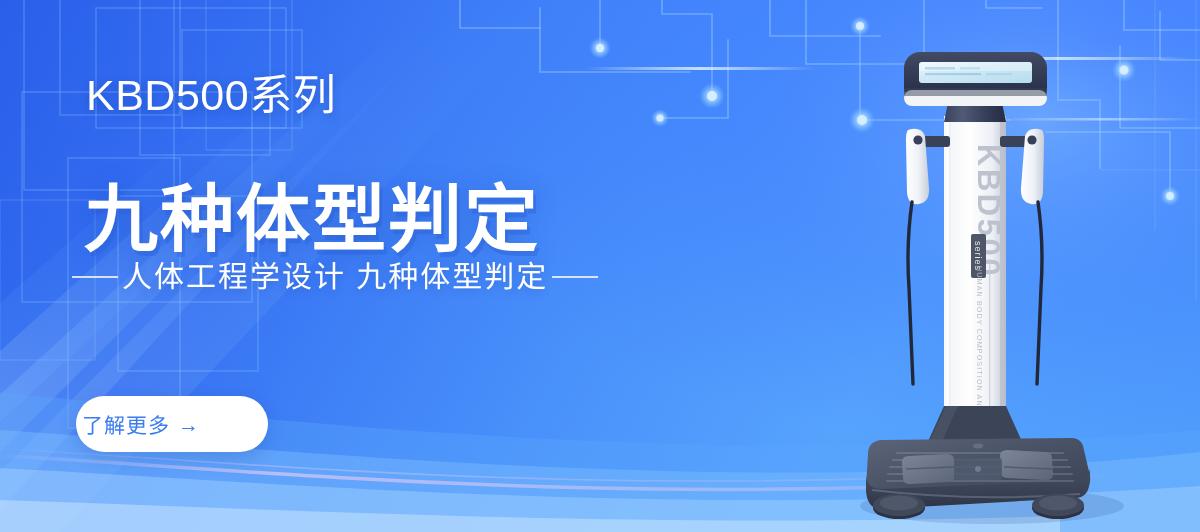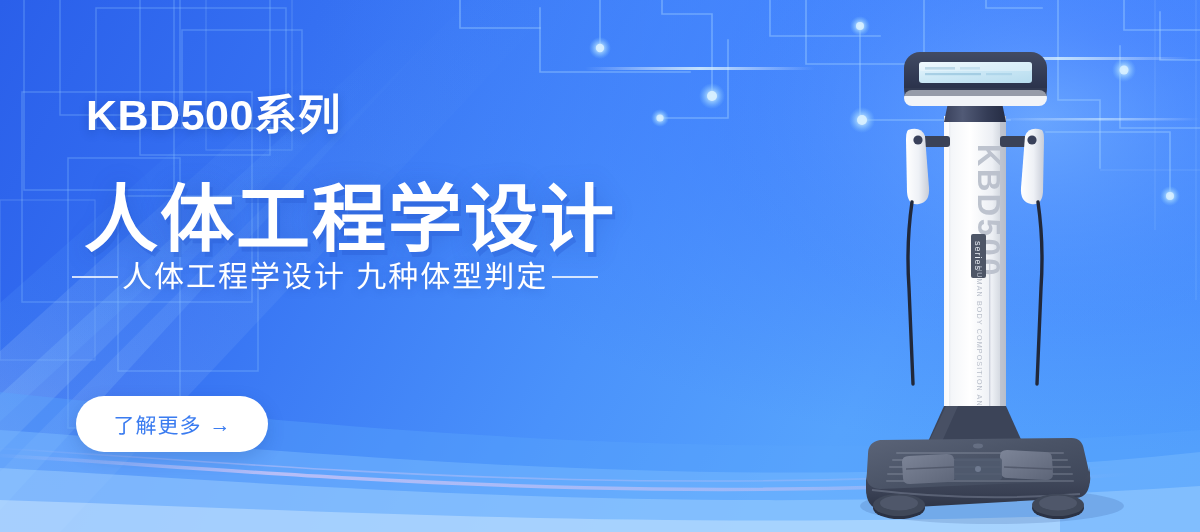--- a/index.html
+++ b/index.html
@@ -23,24 +23,23 @@
 
   
   .content{
     position:absolute;left:0;top:0;width:700px;height:532px;
     z-index:40;
   }
   .eyebrow{
     position:absolute;left:86px;top:74px;
     font-size:43px;line-height:1;
     color:#ffffff;letter-spacing:.5px;
-    font-weight:700;
+    font-weight:400;
     text-shadow:0 3px 10px rgba(16,54,140,.32);
     white-space:nowrap;
-    margin-top:20px;
   }
   .headline{
     position:absolute;left:84px;top:133px;
     font-size:74px;line-height:1;
     font-weight:700;
     color:#ffffff;
     letter-spacing:2px;
     white-space:nowrap;
     text-shadow:3px 5px 0 rgba(42,96,216,.40), 0 2px 24px rgba(20,60,160,.28);
   }
@@ -57,21 +56,21 @@
   .subtitle{
     font-size:30px;line-height:1;color:#ffffff;
     font-weight:400;letter-spacing:2px;
     text-shadow:0 2px 8px rgba(22,62,160,.28);
   }
   .cta{
     position:absolute;left:76px;top:396px;
     width:192px;height:56px;border-radius:28px;
     background:#ffffff;
     border:none;
-    display:flex;align-items:center;justify-content:center;
+    display:flex;align-items:center;justify-content:flex-start;
     gap:8px;
     cursor:pointer;
     box-shadow:0 6px 18px rgba(22,56,140,.20);
     font-family:inherit;
   }
   .cta-label{
     font-size:21px;color:#3b7cf0;letter-spacing:1px;font-weight:400;
   }
   .cta-arrow{
     font-size:21px;color:#3b7cf0;line-height:1;
@@ -207,21 +206,21 @@
         <path d="M1196 0 L1196 300"></path>
         <path d="M1100 170 L1200 170"></path>
       </g>
     </svg>
   </div>
 
   <div class="content">
 
     <div class="eyebrow">KBD500系列</div>
 
-    <h1 class="headline">人体工程学设计</h1>
+    <h1 class="headline">九种体型判定</h1>
 
     <div class="subtitle-row">
       <span class="dash"></span>
       <span class="subtitle">人体工程学设计  九种体型判定</span>
       <span class="dash"></span>
     </div>
 
     <button class="cta">
       <span class="cta-label">了解更多</span>
       <span class="cta-arrow">→</span>

